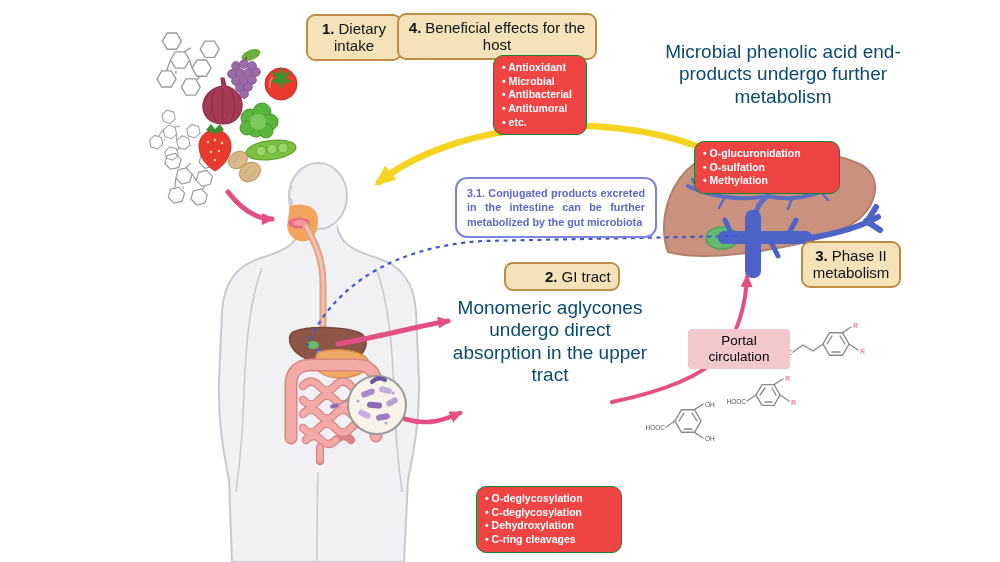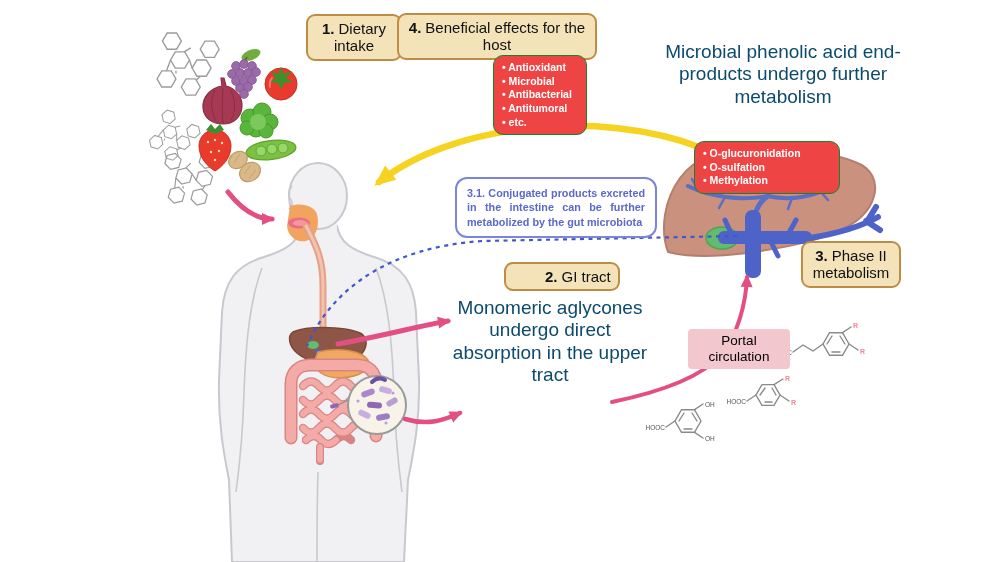--- a/index.html
+++ b/index.html
@@ -262,20 +262,26 @@
 
   <div class="notebox" style="left:455px;top:177px;width:178px;">3.1. Conjugated products excreted in the intestine can be further metabolized by the gut microbiota</div>
 
   <div class="tanbox" style="left:504px;top:262px;white-space:nowrap;padding-left:39px;">
     <b>2.</b><span>GI tract</span>
   </div>
 
   <div class="freetext" style="left:452px;top:297px;width:196px;">Monomeric aglycones undergo direct absorption in the upper tract</div>
 
 
+  <div class="greenbox" style="left:476px;top:486px;width:128px;">
+    <div class="gi">O-deglycosylation</div>
+    <div class="gi">C-deglycosylation</div>
+    <div class="gi">Dehydroxylation</div>
+    <div class="gi">C-ring cleavages</div>
+  </div>
 
   <div class="tanbox" style="left:781px;top:241px;width:82px;margin-left:20px;">
     <b>3.</b><span>Phase II metabolism</span>
   </div>
 
   <div class="portalbox" style="left:688px;top:329px;width:62px;">Portal circulation</div>
 
 </div>
 
 </body></html>

